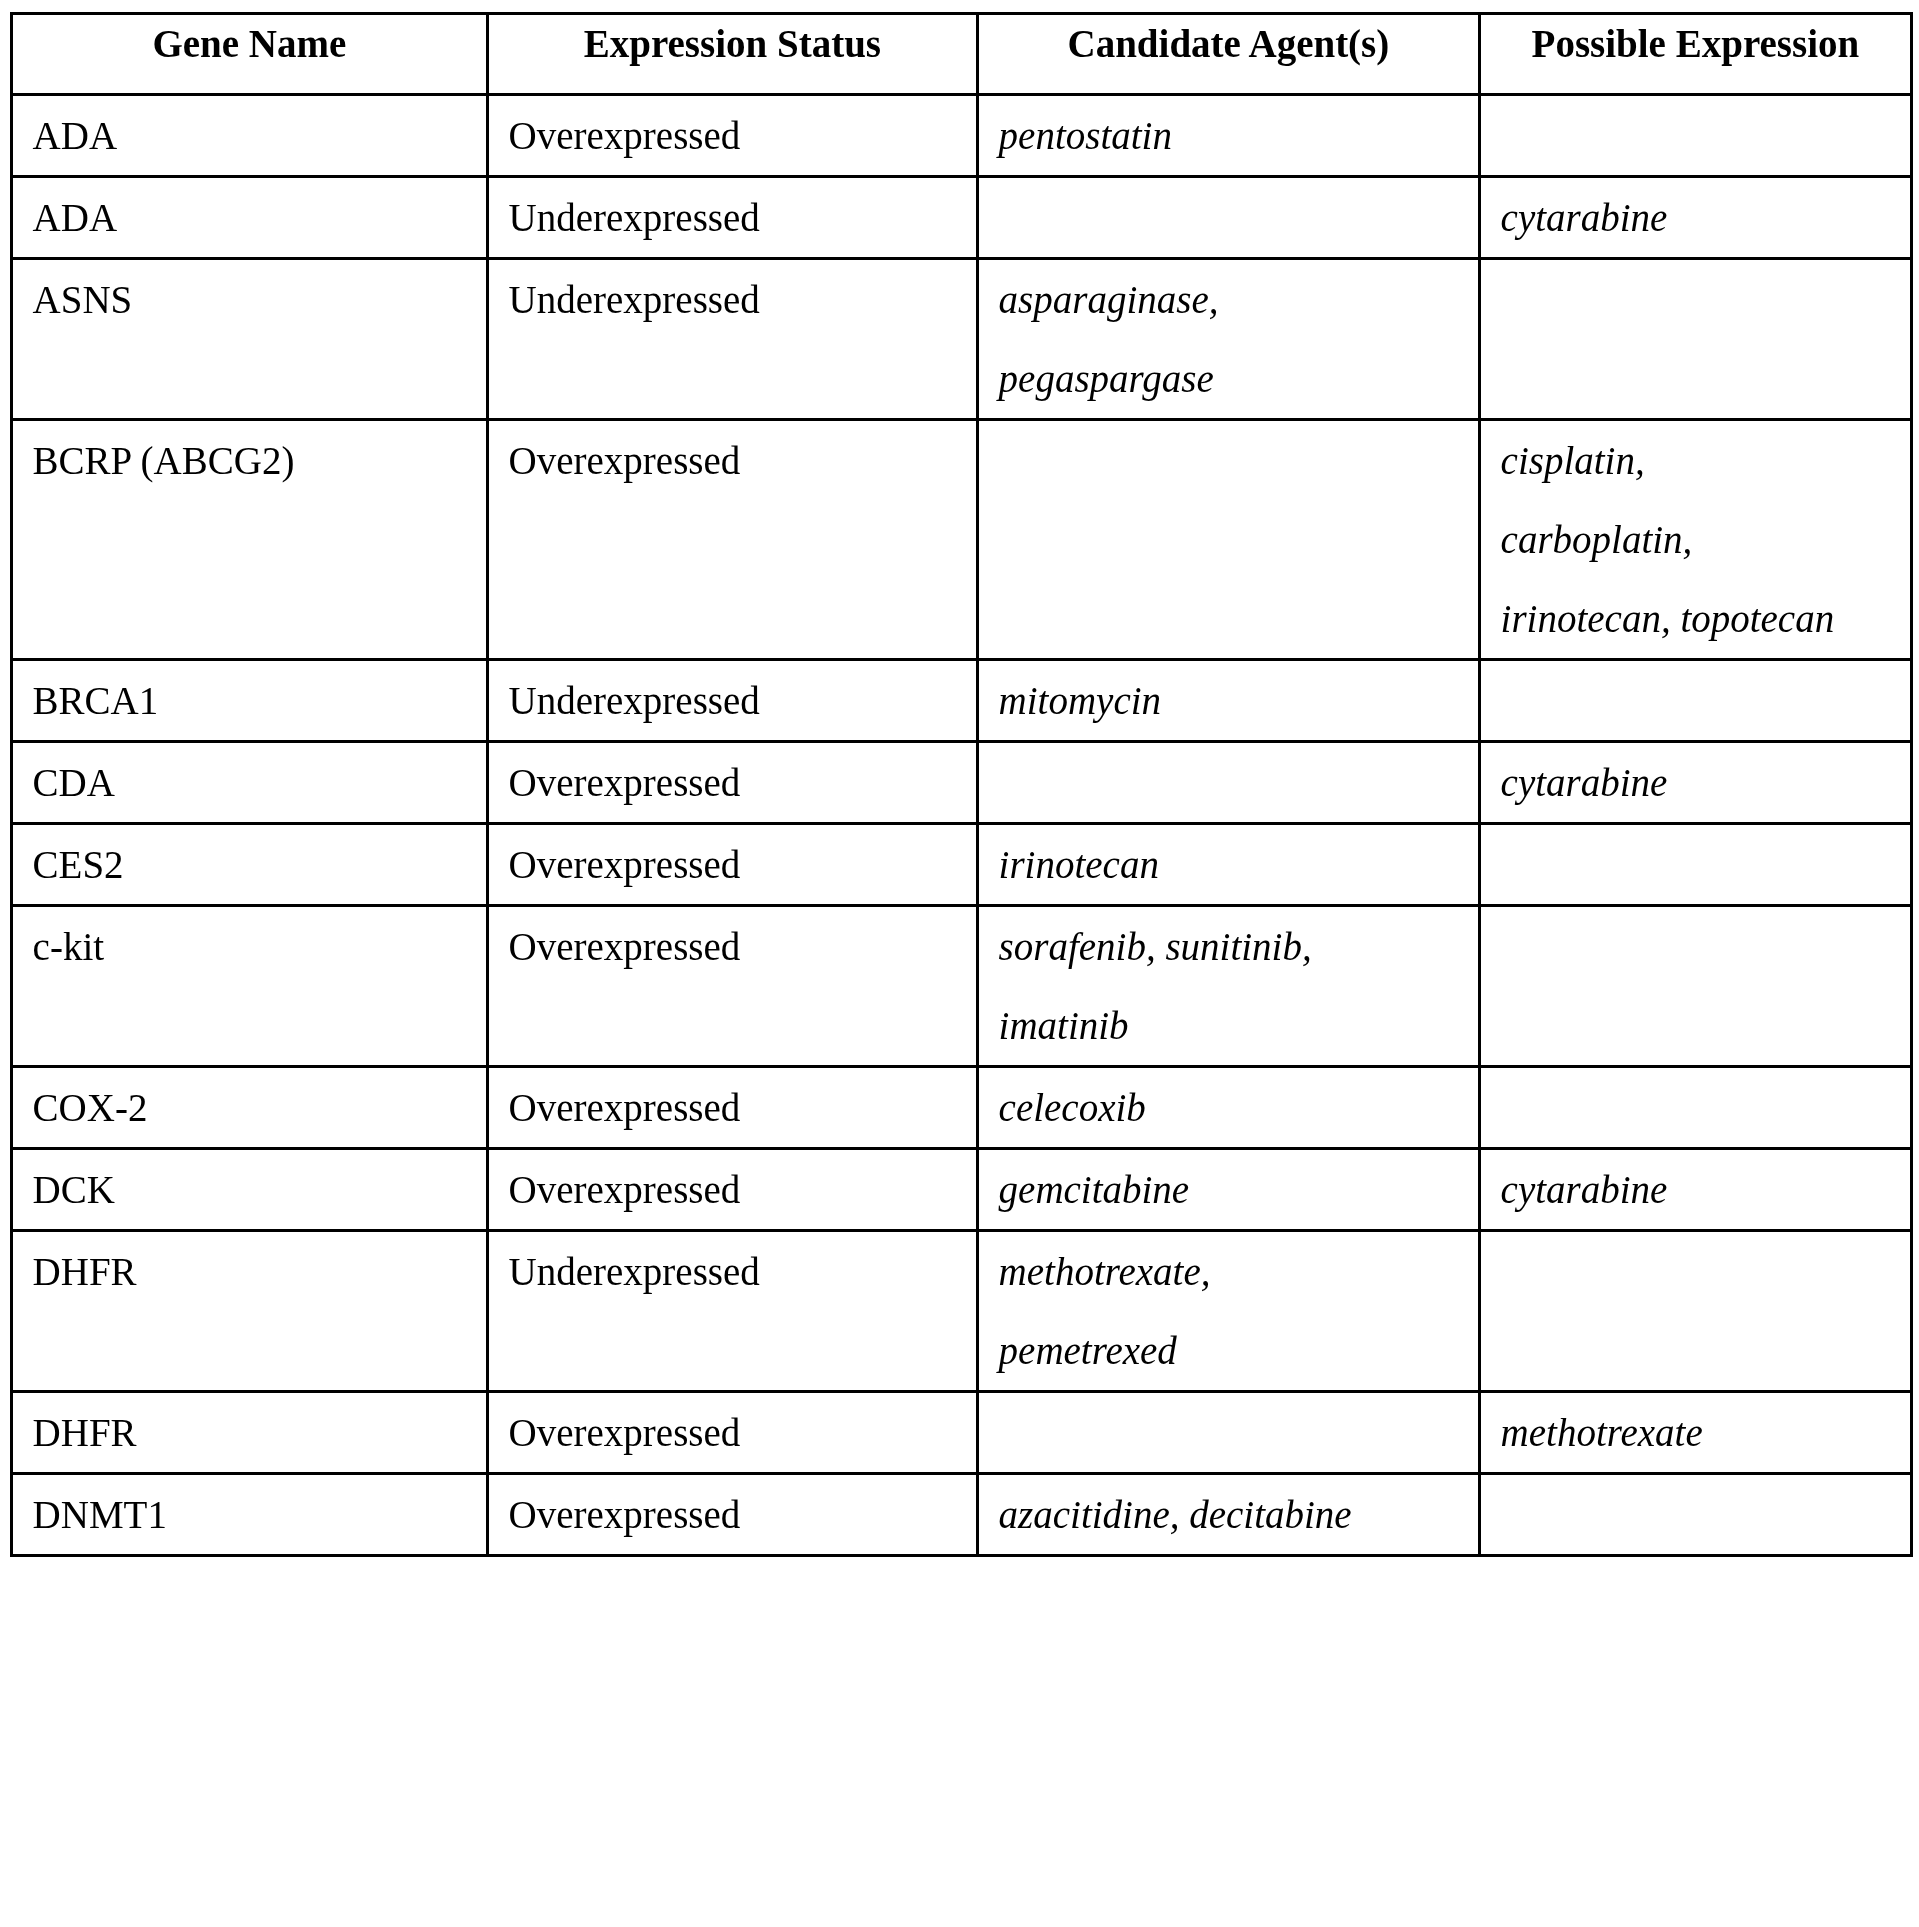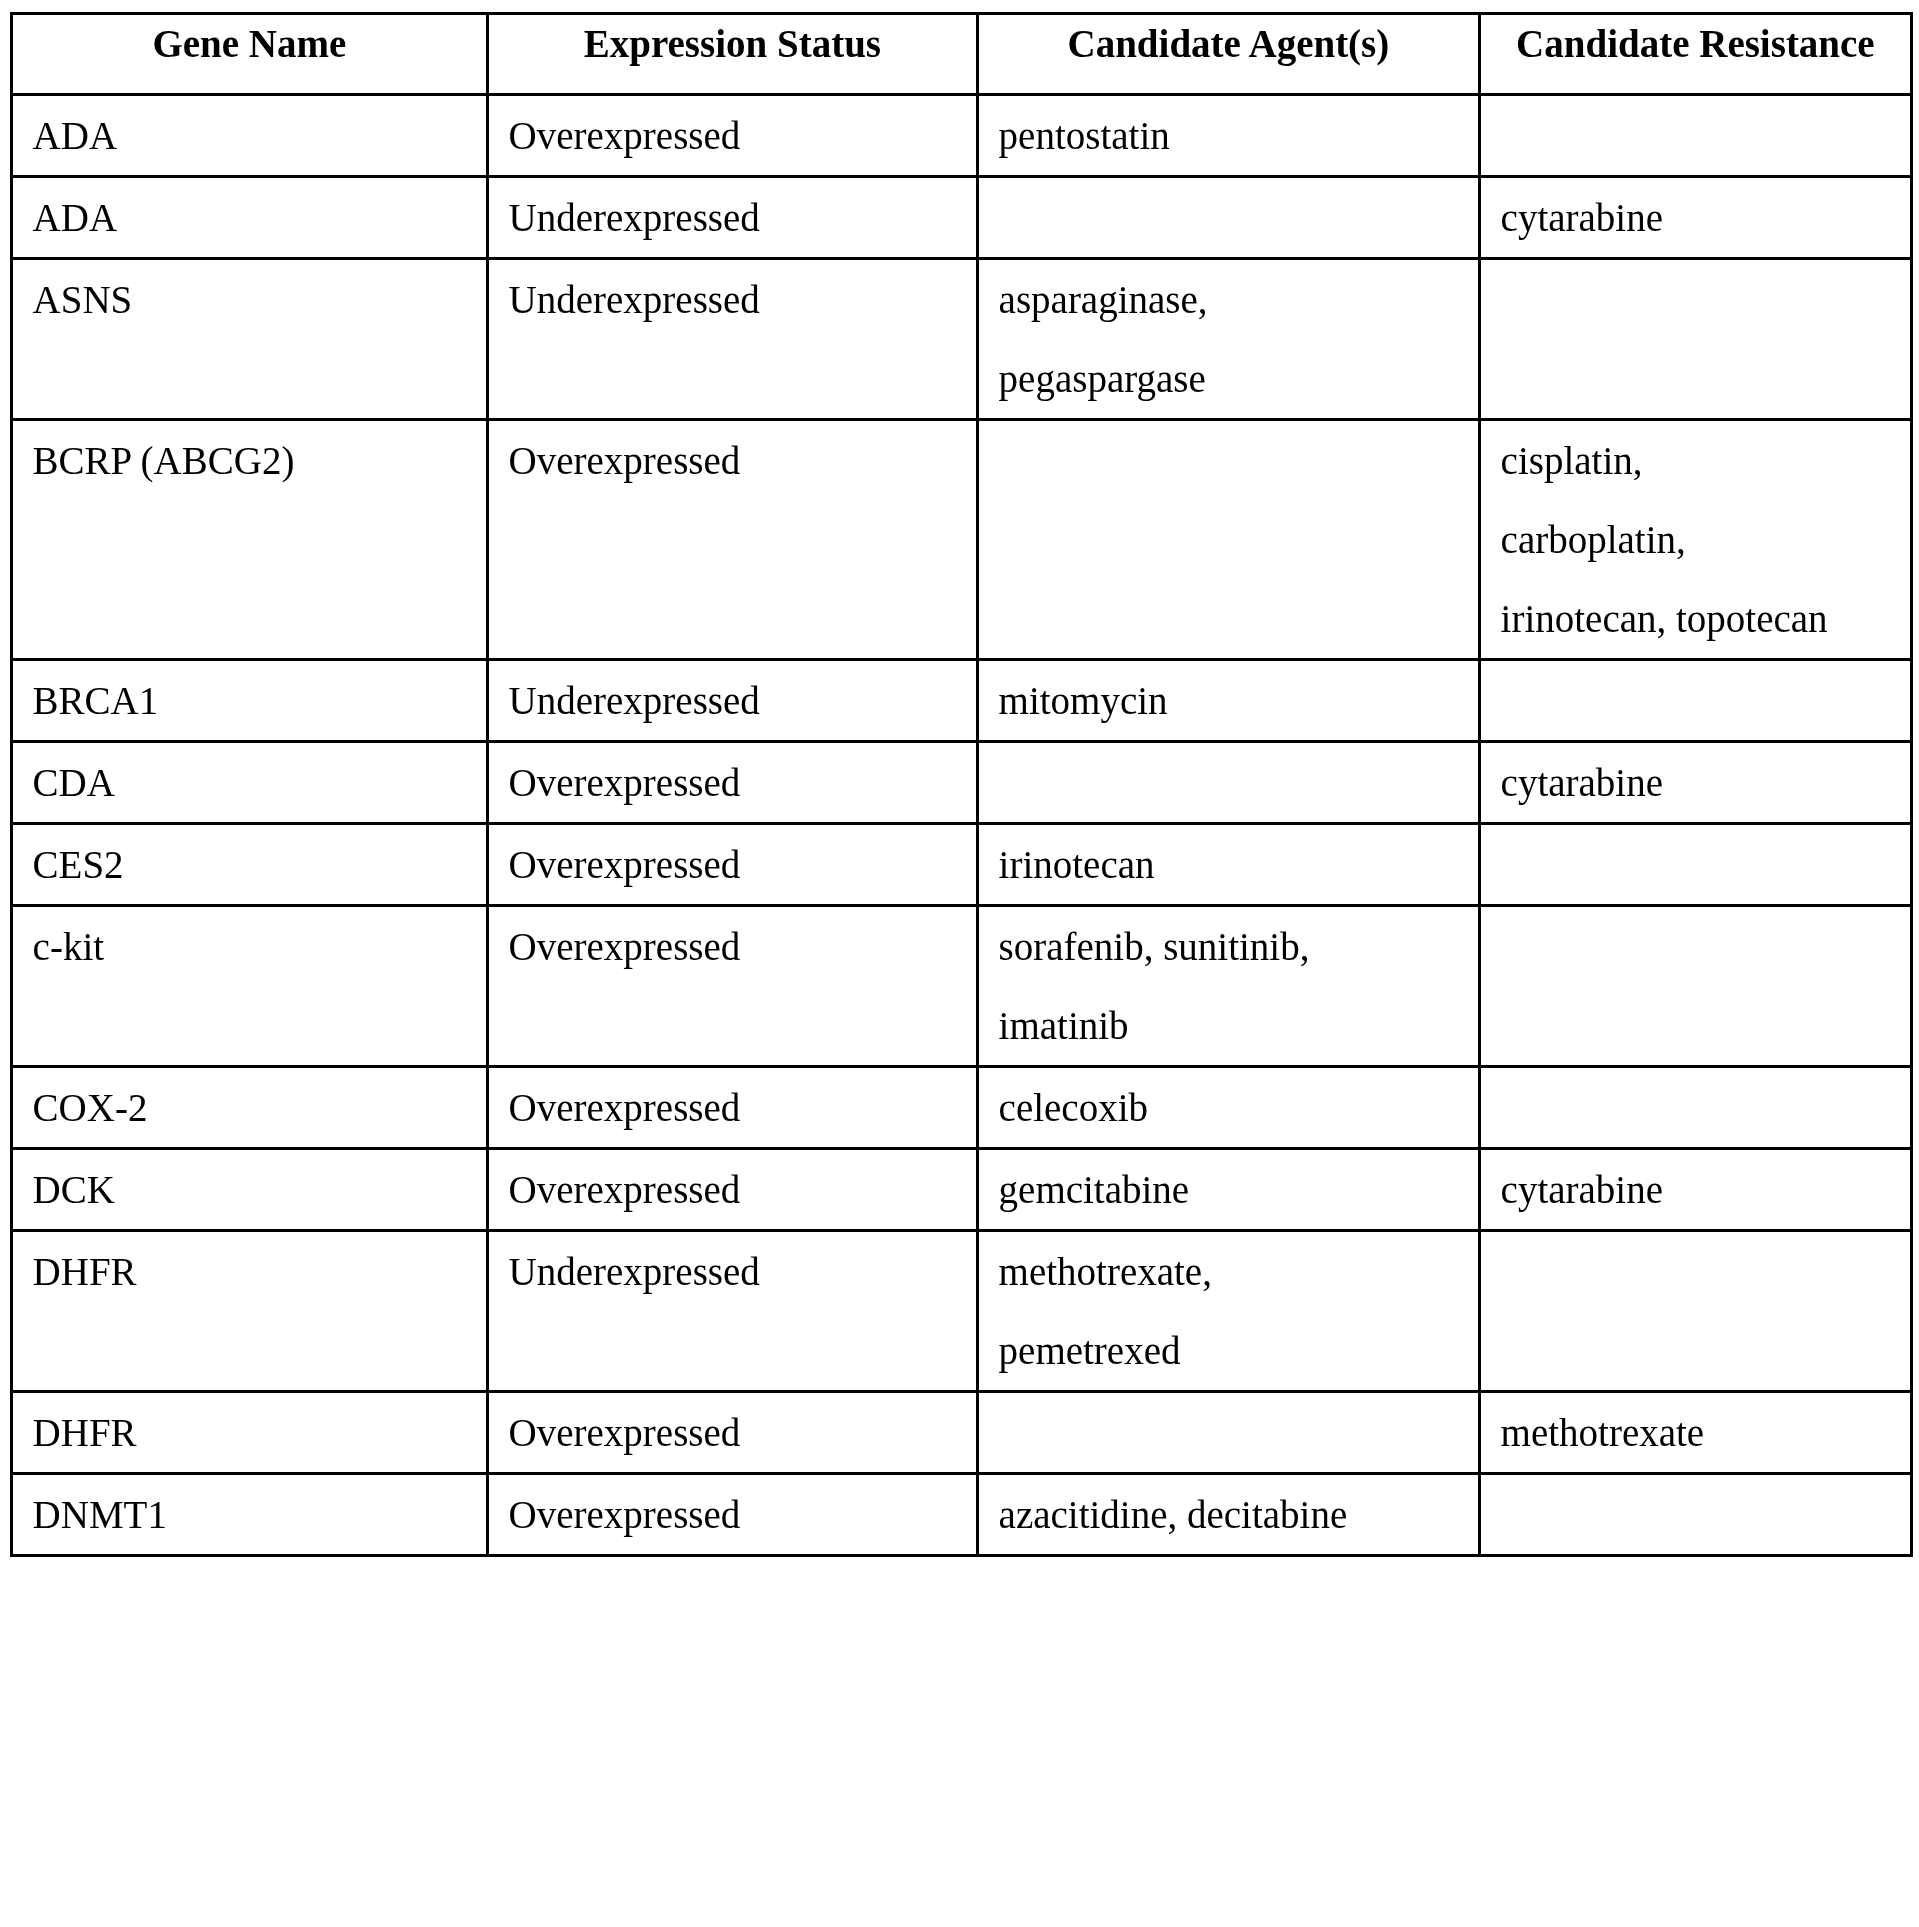--- a/index.html
+++ b/index.html
@@ -41,38 +41,38 @@
       text-align: left;
       padding-top: 0;
     }
     table.gene-table tr.r1 td { height: 77px; margin-left: 48px; }
     table.gene-table tr.r3 td { height: 234px; }
     table.gene-table tr.r2 td { height: 156px; }
     col.c1 { width: 476px; }
     col.c2 { width: 490px; }
     col.c3 { width: 502px; }
     col.c4 { width: 432px; }
-    .line { display: block; white-space: nowrap; }
+    .line { display: block; white-space: nowrap; font-style: italic; }
   </style>
 </head>
 <body>
 
 <table class="gene-table">
   <colgroup>
     <col class="c1">
       <col class="c2">
       <col class="c3">
       <col class="c4">
   </colgroup>
   <thead>
     <tr>
       <th>Gene Name</th>
       <th>Expression Status</th>
       <th>Candidate Agent(s)</th>
-      <th>Candidate Resistance</th>
+      <th>Possible Expression</th>
     </tr>
   </thead>
   <tbody id="table-body">
       <tr class="r1">
         <td>ADA</td>
         <td>Overexpressed</td>
         <td>
           <span class="line">pentostatin</span>
         </td>
         <td></td>

